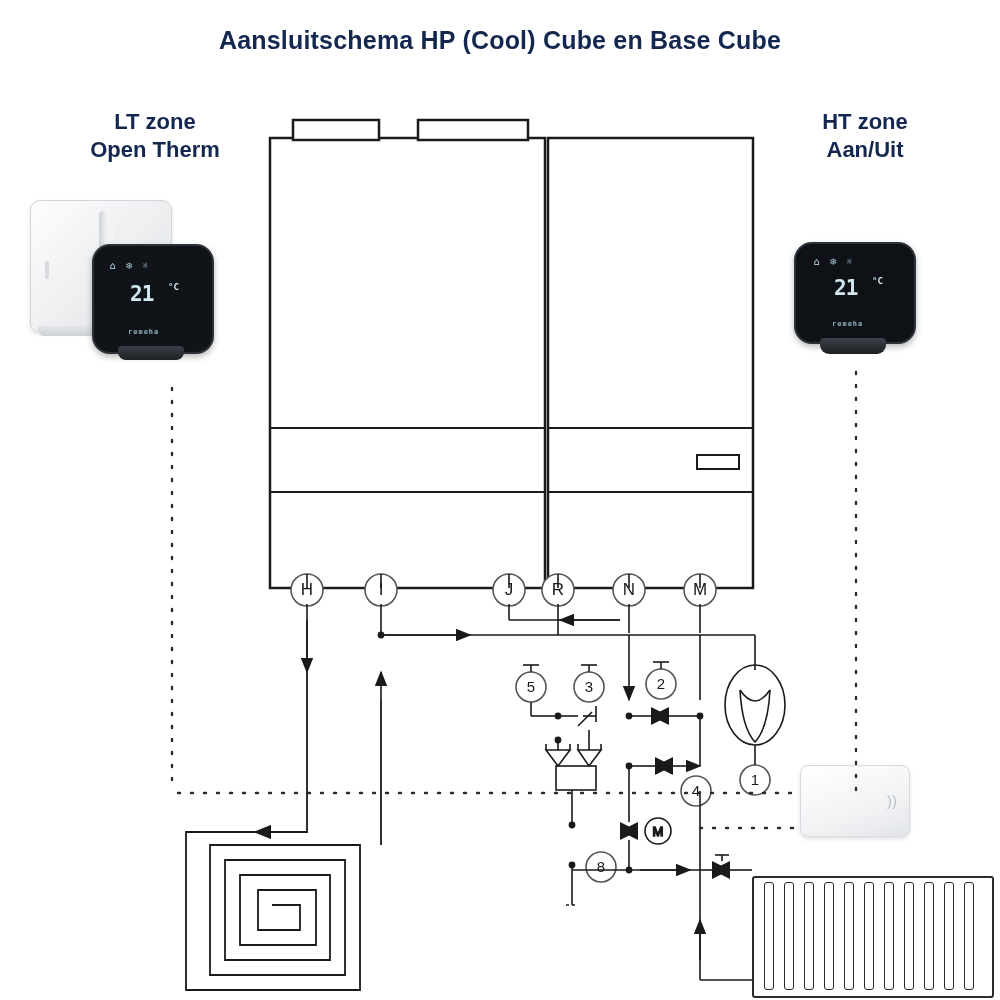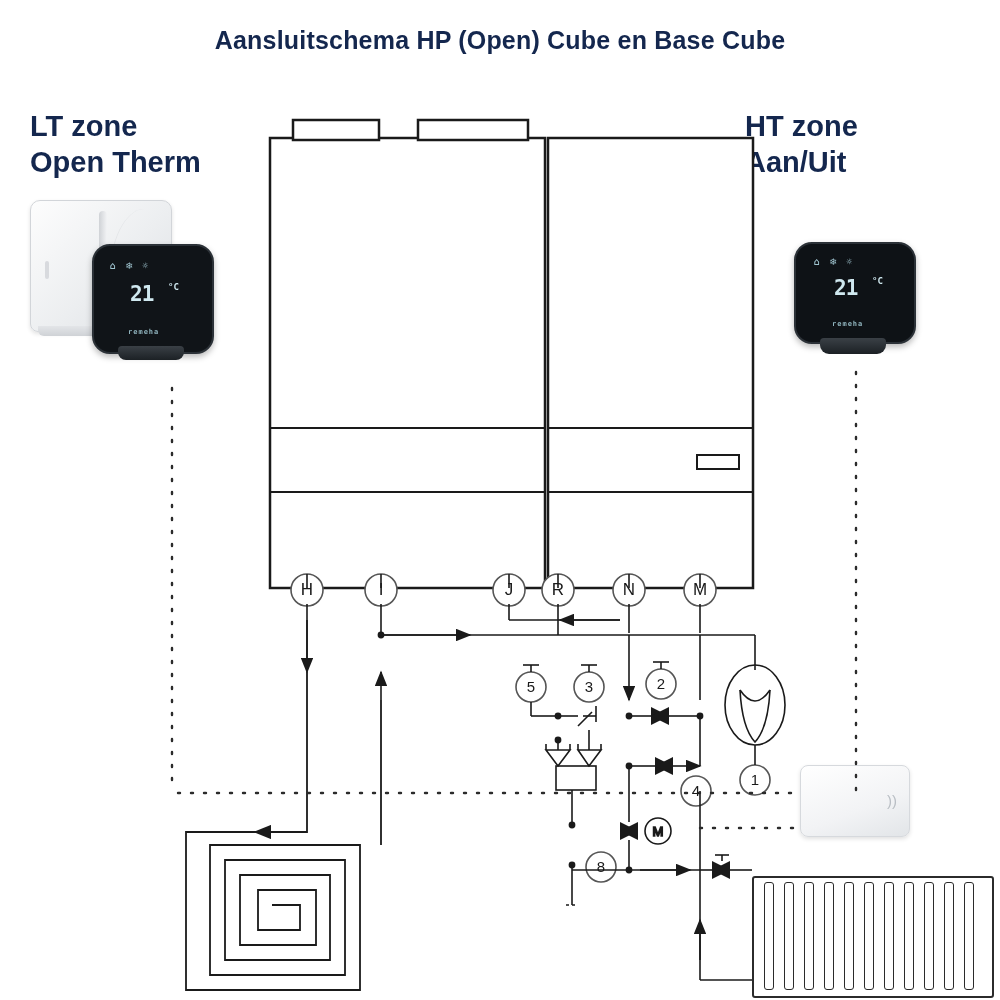--- a/index.html
+++ b/index.html
@@ -25,21 +25,22 @@
     left: 0; top: 26px;
     width: 1000px;
     text-align: center;
     font-size: 25px;
     font-weight: bold;
     color: #14274e;
     letter-spacing: 0.2px;
   }
   .zone-label {
     position: absolute;
-    font-size: 29px;
+    text-align: center;
+    font-size: 22px;
     font-weight: bold;
     color: #14274e;
     line-height: 1.25;
     white-space: pre-line;
   }
   #lt-zone-label { left: 30px; top: 108px; width: 250px; }
   #ht-zone-label { left: 745px; top: 108px; width: 240px; }
 
   .unit-label {
     position: absolute;
@@ -142,21 +143,21 @@
     position: absolute;
     font-size: 15px;
     color: #1a1a1a;
     text-align: center;
     width: 28px;
   }
 </style>
 </head>
 <body>
 
-<div class="title">Aansluitschema  HP (Open) Cube en Base Cube</div>
+<div class="title">Aansluitschema  HP (Cool) Cube en Base Cube</div>
 
 <div class="zone-label" id="lt-zone-label">LT zone
 Open Therm</div>
 <div class="zone-label" id="ht-zone-label">HT zone
 Aan/Uit</div>
 
 <div class="unit-label" id="hp-cube-label">HP (Cool) Cube</div>
 <div class="unit-label" id="base-cube-label">Base Cube</div>
 
 <div class="device" id="lt-device">

